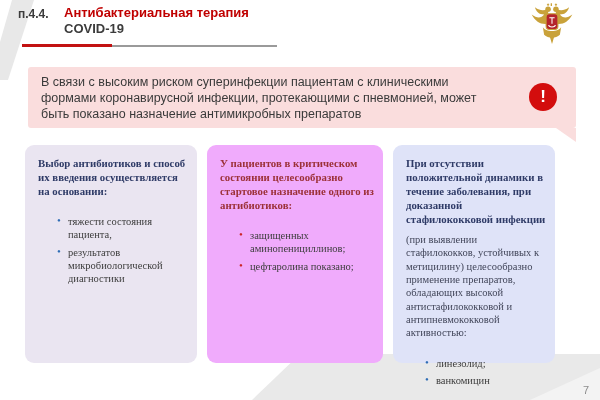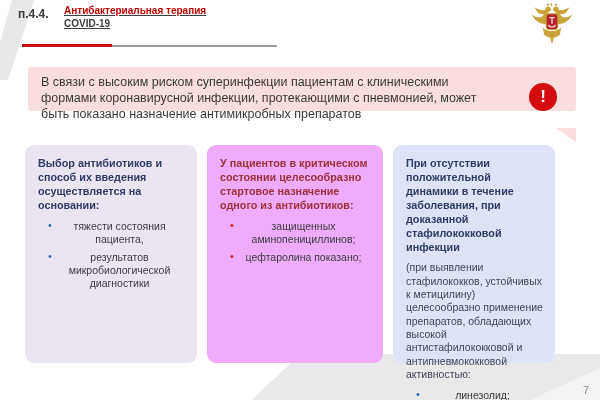--- a/index.html
+++ b/index.html
@@ -5,44 +5,44 @@
   html,body{margin:0;padding:0;background:#fff;}
   .slide{
     position:relative;width:600px;height:400px;overflow:hidden;background:#ffffff;
     font-family:"Liberation Sans","DejaVu Sans",sans-serif;color:#3f3f3f;
   }
   
   .corner-ribbon{position:absolute;left:0;top:0;width:60px;height:80px;}
   .bottom-band{position:absolute;left:0;bottom:0;width:600px;height:46px;}
   
   .section-num{position:absolute;left:18px;top:7px;font-size:12px;font-weight:bold;color:#3c3c3c;}
-  .title{position:absolute;left:64px;top:5px;font-size:10px;font-weight:bold;line-height:1.25;text-decoration:underline;}
+  .title{position:absolute;left:64px;top:5px;font-size:13px;font-weight:bold;line-height:1.25;}
   .title .l1{color:#c00000;}
   .title .l2{color:#3c3c3c;}
   .rule-red{position:absolute;left:22px;top:44px;width:90px;height:3px;background:#c21111;}
   .rule-gray{position:absolute;left:112px;top:45px;width:165px;height:1.5px;background:#9a9a9a;}
   .emblem{position:absolute;left:531px;top:3px;}
   
-  .banner{position:absolute;left:28px;top:67px;width:548px;height:44px;background:#fadddd;border-radius:3px;}
+  .banner{position:absolute;left:28px;top:67px;width:548px;height:61px;background:#fadddd;border-radius:3px;}
   .banner-text{position:absolute;left:13px;top:7px;width:462px;font-size:12.5px;line-height:1.28;color:#3a3a3a;}
   .banner-tail{position:absolute;left:556px;top:128px;width:0;height:0;
     border-top:14px solid #fadddd;border-left:20px solid transparent;}
   .alert-circle{position:absolute;left:529px;top:83px;width:28px;height:28px;border-radius:50%;
     background:#d30d0d;color:#fff;font-weight:bold;font-size:17px;line-height:28px;text-align:center;}
   
   .card{position:absolute;top:145px;height:218px;border-radius:9px;box-sizing:border-box;
-    padding:11px 9px 8px 13px;font-size:10.5px;line-height:1.27;}
+    padding:11px 9px 8px 13px;font-size:10.5px;line-height:1.27;font-family:Liberation Serif, serif;}
   .card1{left:25px;width:172px;background:#eae5f1;}
   .card2{left:207px;width:176px;background:#f0abfc;}
   .card3{left:393px;width:162px;background:#dfe3f8;}
   .card h3{margin:0 0 7px 0;font-size:10.8px;line-height:1.3;font-weight:bold;}
   .head-navy{color:#2f3b67;}
   .head-maroon{color:#9c3138;}
   .card .body{margin:0 0 6px 0;color:#42465a;}
-  .card ul{margin:8px;padding:0 0 0 13px;list-style:none;text-align:center;}
+  .card ul{margin:17px;padding:0 0 0 13px;list-style:none;}
   .card li{position:relative;margin:0 0 4px 0;color:#3d3d3d;}
   .card li::before{content:"•";position:absolute;left:-11px;top:-1px;font-size:11px;}
   .dots-blue li::before{color:#2f6db5;}
   .dots-red li::before{color:#cc2525;}
   .footer-note{margin:11px 0 0 0;color:#9c3138;font-weight:bold;line-height:1.3;}
   .page-num{position:absolute;right:11px;bottom:4px;font-size:11px;color:#8c8c8c;}
 </style>
 </head>
 <body>
 

